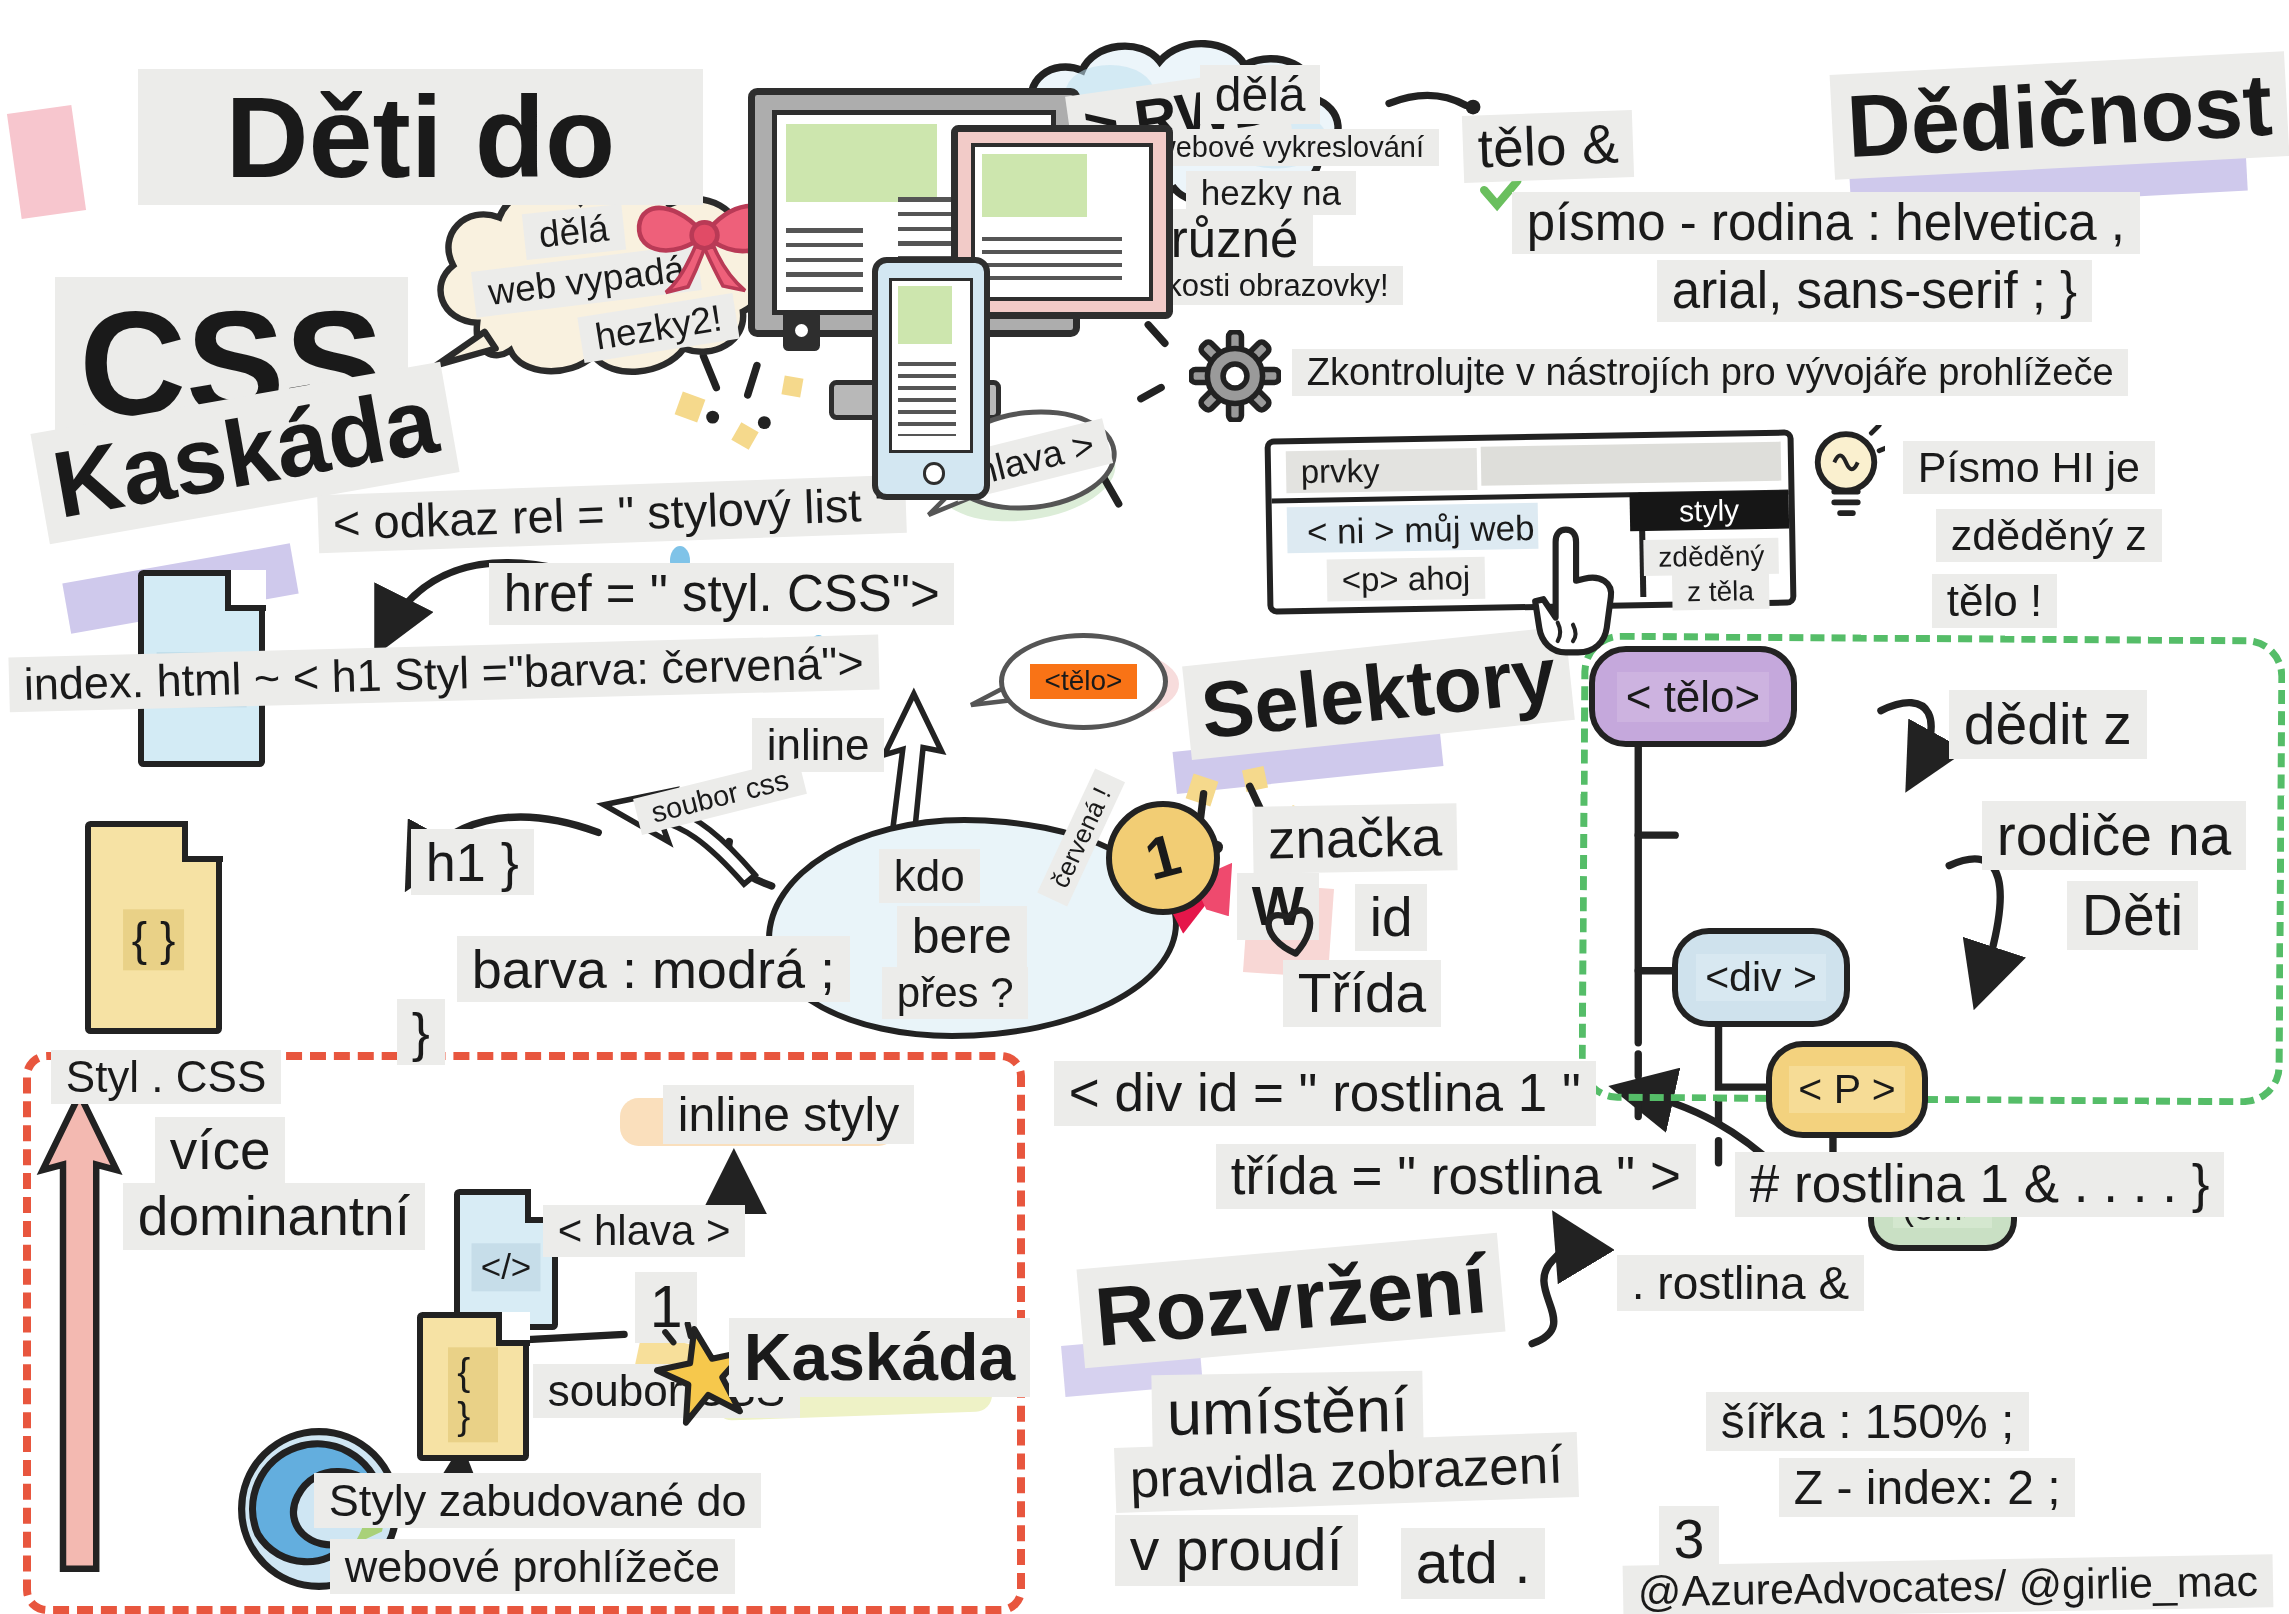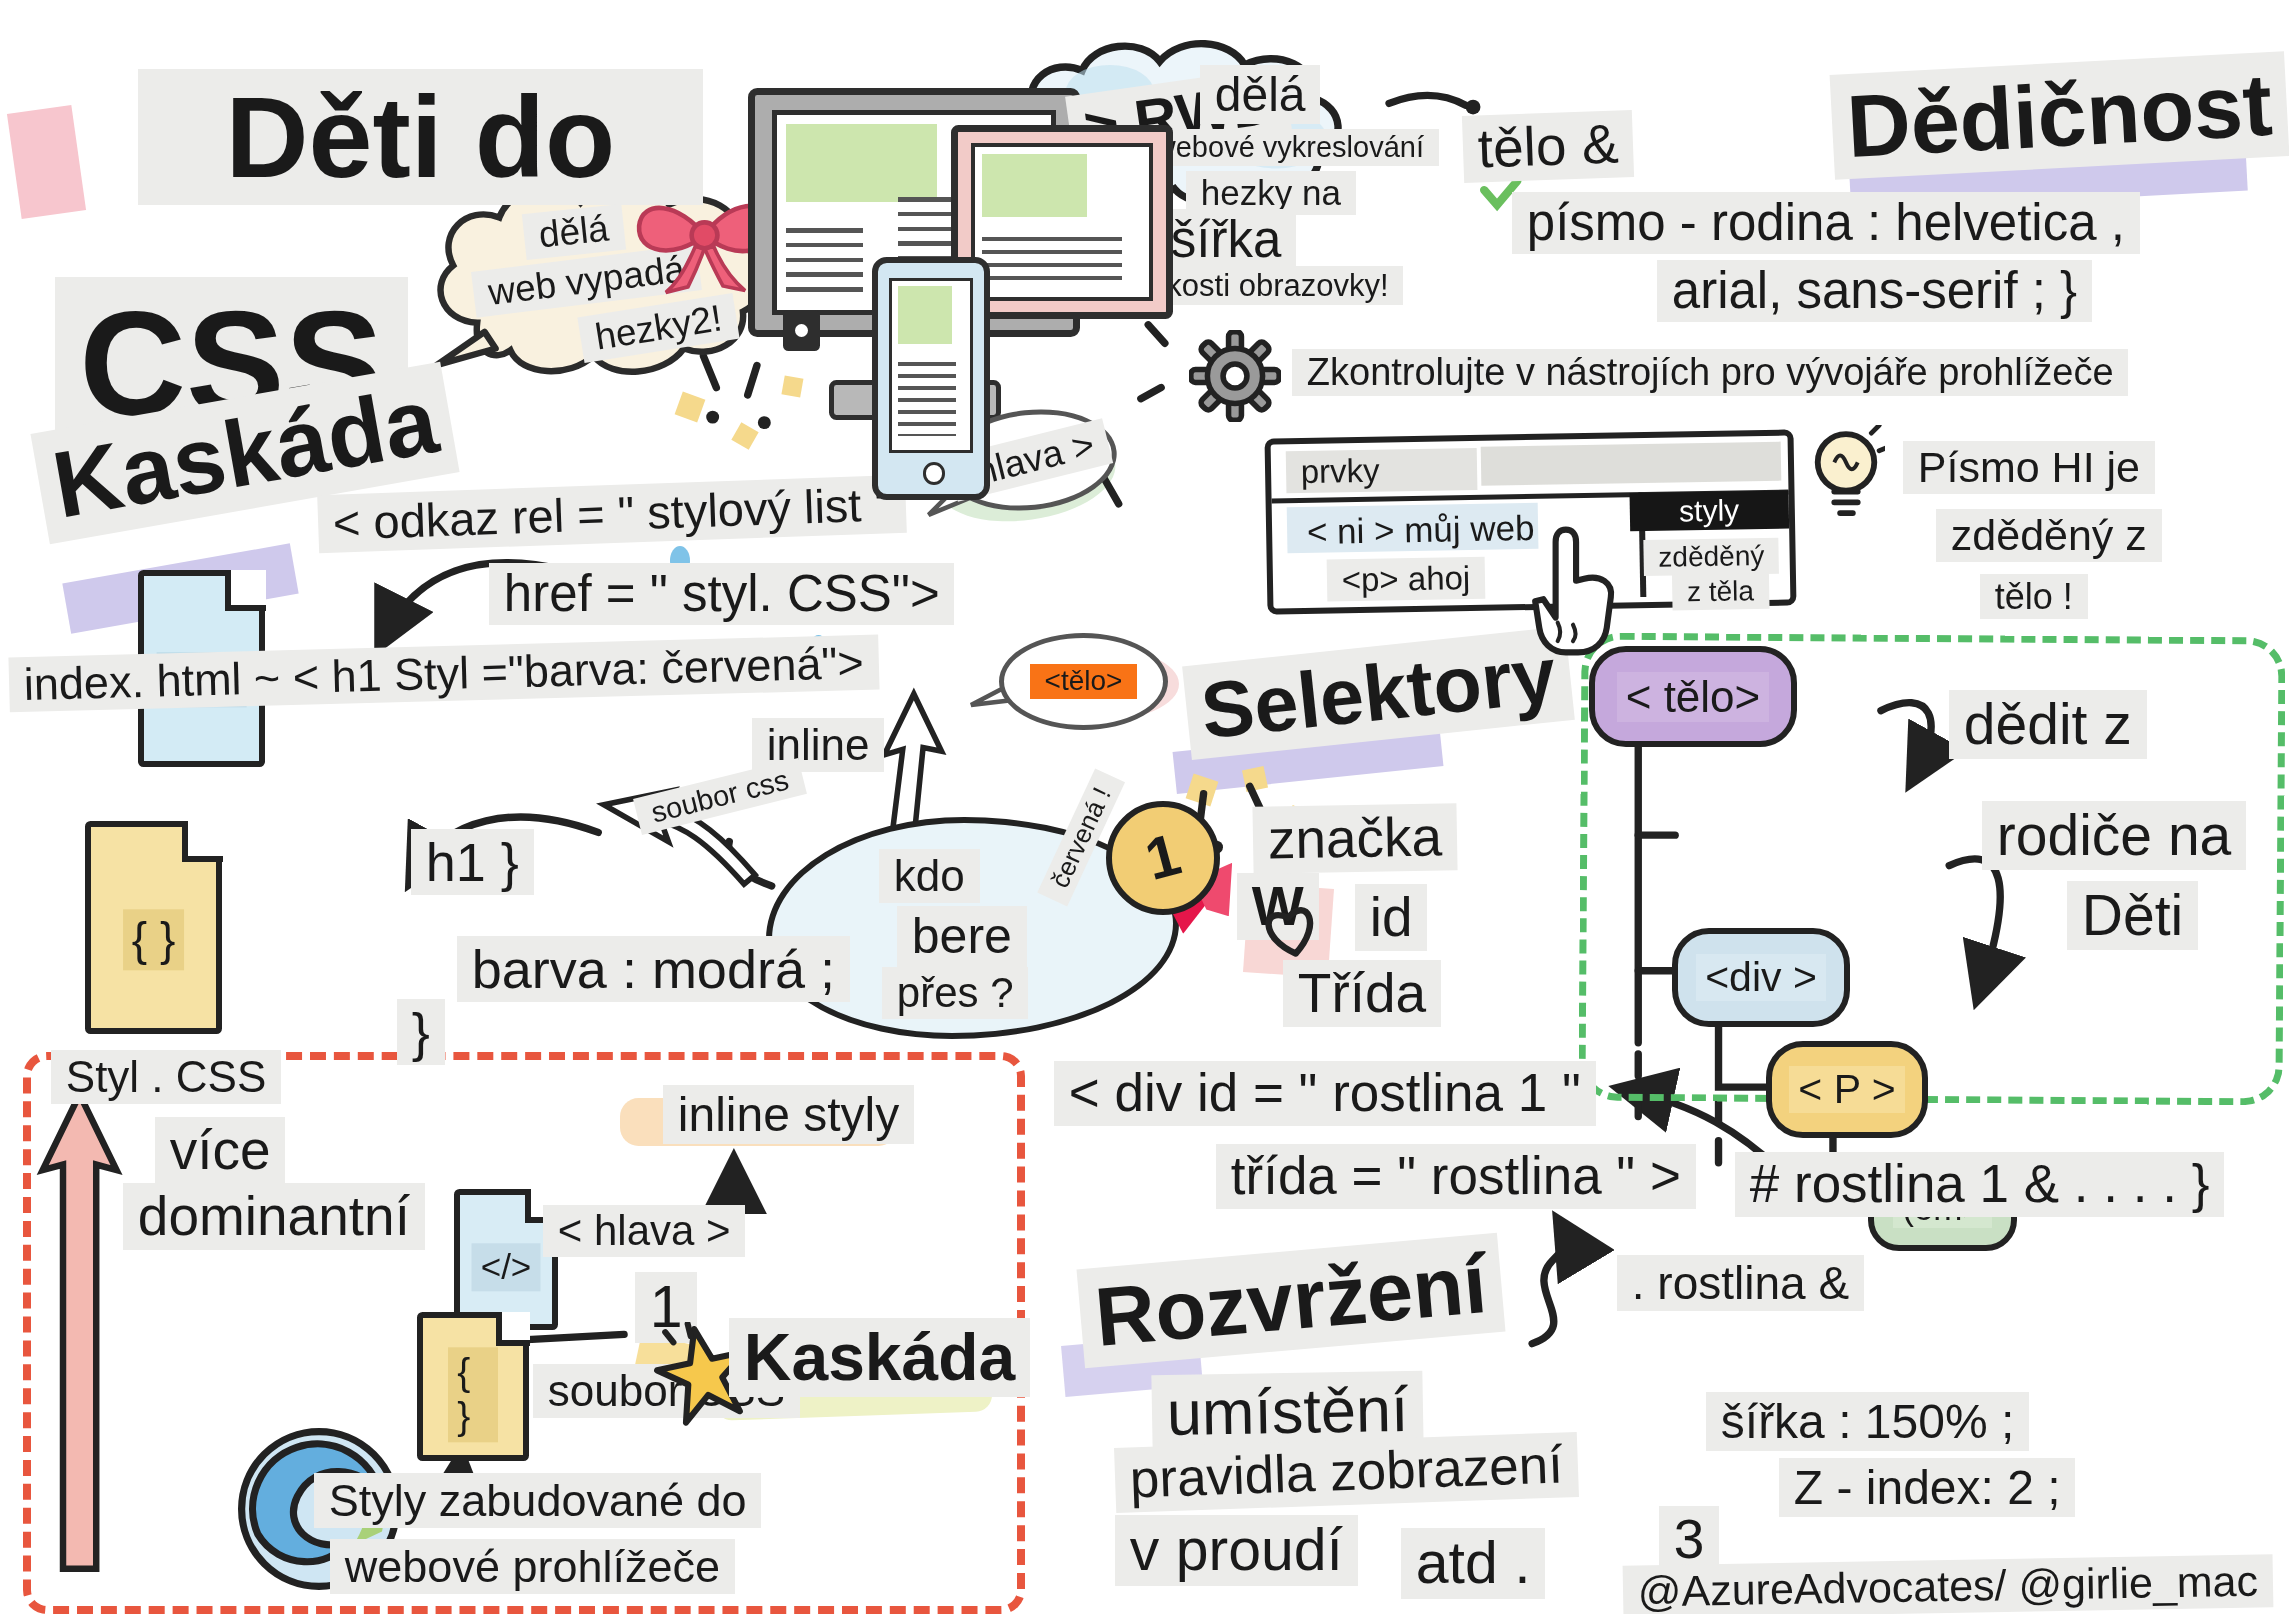--- a/index.html
+++ b/index.html
@@ -152,21 +152,21 @@
   <svg class="cloudsvg" style="left:999px;top:28px" width="399" height="183" viewBox="0 0 432 198">
     <path d="M62,142 C26,138 16,106 38,90 C24,58 58,32 90,46 C102,16 154,10 174,36 C198,8 250,12 266,40 C302,22 346,42 340,76 C374,86 376,124 346,138 C348,166 314,184 284,172 C260,194 208,196 190,174 C152,194 108,186 102,160 C90,170 66,164 62,142 Z" fill="#ecf5fa" stroke="#222" stroke-width="8"></path>
     <ellipse cx="120" cy="70" rx="48" ry="30" fill="#bfe0ef" opacity=".55"></ellipse>
     <ellipse cx="300" cy="120" rx="55" ry="32" fill="#bfe0ef" opacity=".45"></ellipse>
   </svg>
   <div class="t" style="left:1069px;top:81px;font-size:59px;font-weight:600;transform:rotate(-8deg)">&gt; RWD</div>
 
   <div class="t" style="left:1200px;top:65px;font-size:48px">dělá</div>
   <div class="t" style="left:1140px;top:129px;font-size:29px">webové vykreslování</div>
   <div class="t" style="left:1186px;top:171px;font-size:35px">hezky na</div>
-  <div class="t" style="left:1156px;top:209px;font-size:51px">šířka</div>
+  <div class="t" style="left:1156px;top:209px;font-size:51px">různé</div>
   <div class="t" style="left:1105px;top:266px;font-size:31px">velikosti obrazovky!</div>
 
   <div class="t" style="left:1463px;top:113px;font-size:55px;transform:rotate(-2deg)">tělo &amp;</div>
   <div class="t" style="left:1832px;top:63px;font-size:88px;font-weight:600;transform:rotate(-3deg)">Dědičnost</div>
   <div class="t" style="left:1657px;top:260px;font-size:51px">arial, sans-serif ; }</div>
   <div class="t" style="left:1512px;top:192px;font-size:51px">písmo - rodina : helvetica ,</div>
 
   <svg class="iconsvg" style="left:1189px;top:330px;z-index:2" width="92" height="92" viewBox="0 0 100 100">
     <g fill="#9a9a9a" stroke="#222" stroke-width="6">
       <rect x="43" y="2" width="14" height="96" rx="5"></rect>
@@ -197,21 +197,21 @@
   </svg>
 
   <svg class="iconsvg" style="left:1807px;top:425px;z-index:2" width="78" height="103" viewBox="0 0 80 105">
     <circle cx="40" cy="38" r="29" fill="#faf0cf" stroke="#222" stroke-width="6"></circle>
     <path d="M28,38 q6,-14 12,0 q6,14 12,0" fill="none" stroke="#222" stroke-width="4"></path>
     <path d="M28,68 h24 M28,79 h24 M34,90 h13" stroke="#222" stroke-width="6" fill="none" stroke-linecap="round"></path>
     <path d="M66,8 l8,-8 M74,26 l10,-4" stroke="#222" stroke-width="5" stroke-linecap="round"></path>
   </svg>
   <div class="t" style="left:1903px;top:441px;font-size:43px">Písmo HI je</div>
   <div class="t" style="left:1936px;top:509px;font-size:43px">zděděný z</div>
-  <div class="t" style="left:1980px;top:574px;font-size:36px">tělo !</div>
+  <div class="t" style="left:1932px;top:574px;font-size:44px">tělo !</div>
 
   <div class="t" style="left:37px;top:397px;font-size:94px;font-weight:600;transform:rotate(-10deg)">Kaskáda</div>
 
   <div class="file" style="left:138px;top:570px;width:115px;height:185px;background:#d3ebf5">
     <div class="fold"></div>
     <div class="flabel" style="font-size:42px;background:#bcd9e7">&lt;1&gt;</div>
   </div>
 
   <div class="t" style="left:318px;top:485px;font-size:47px;transform:rotate(-2deg)">&lt; odkaz rel = " stylový list "</div>
   <div class="t" style="left:489px;top:563px;font-size:51px">href = " styl. CSS"&gt;</div>

